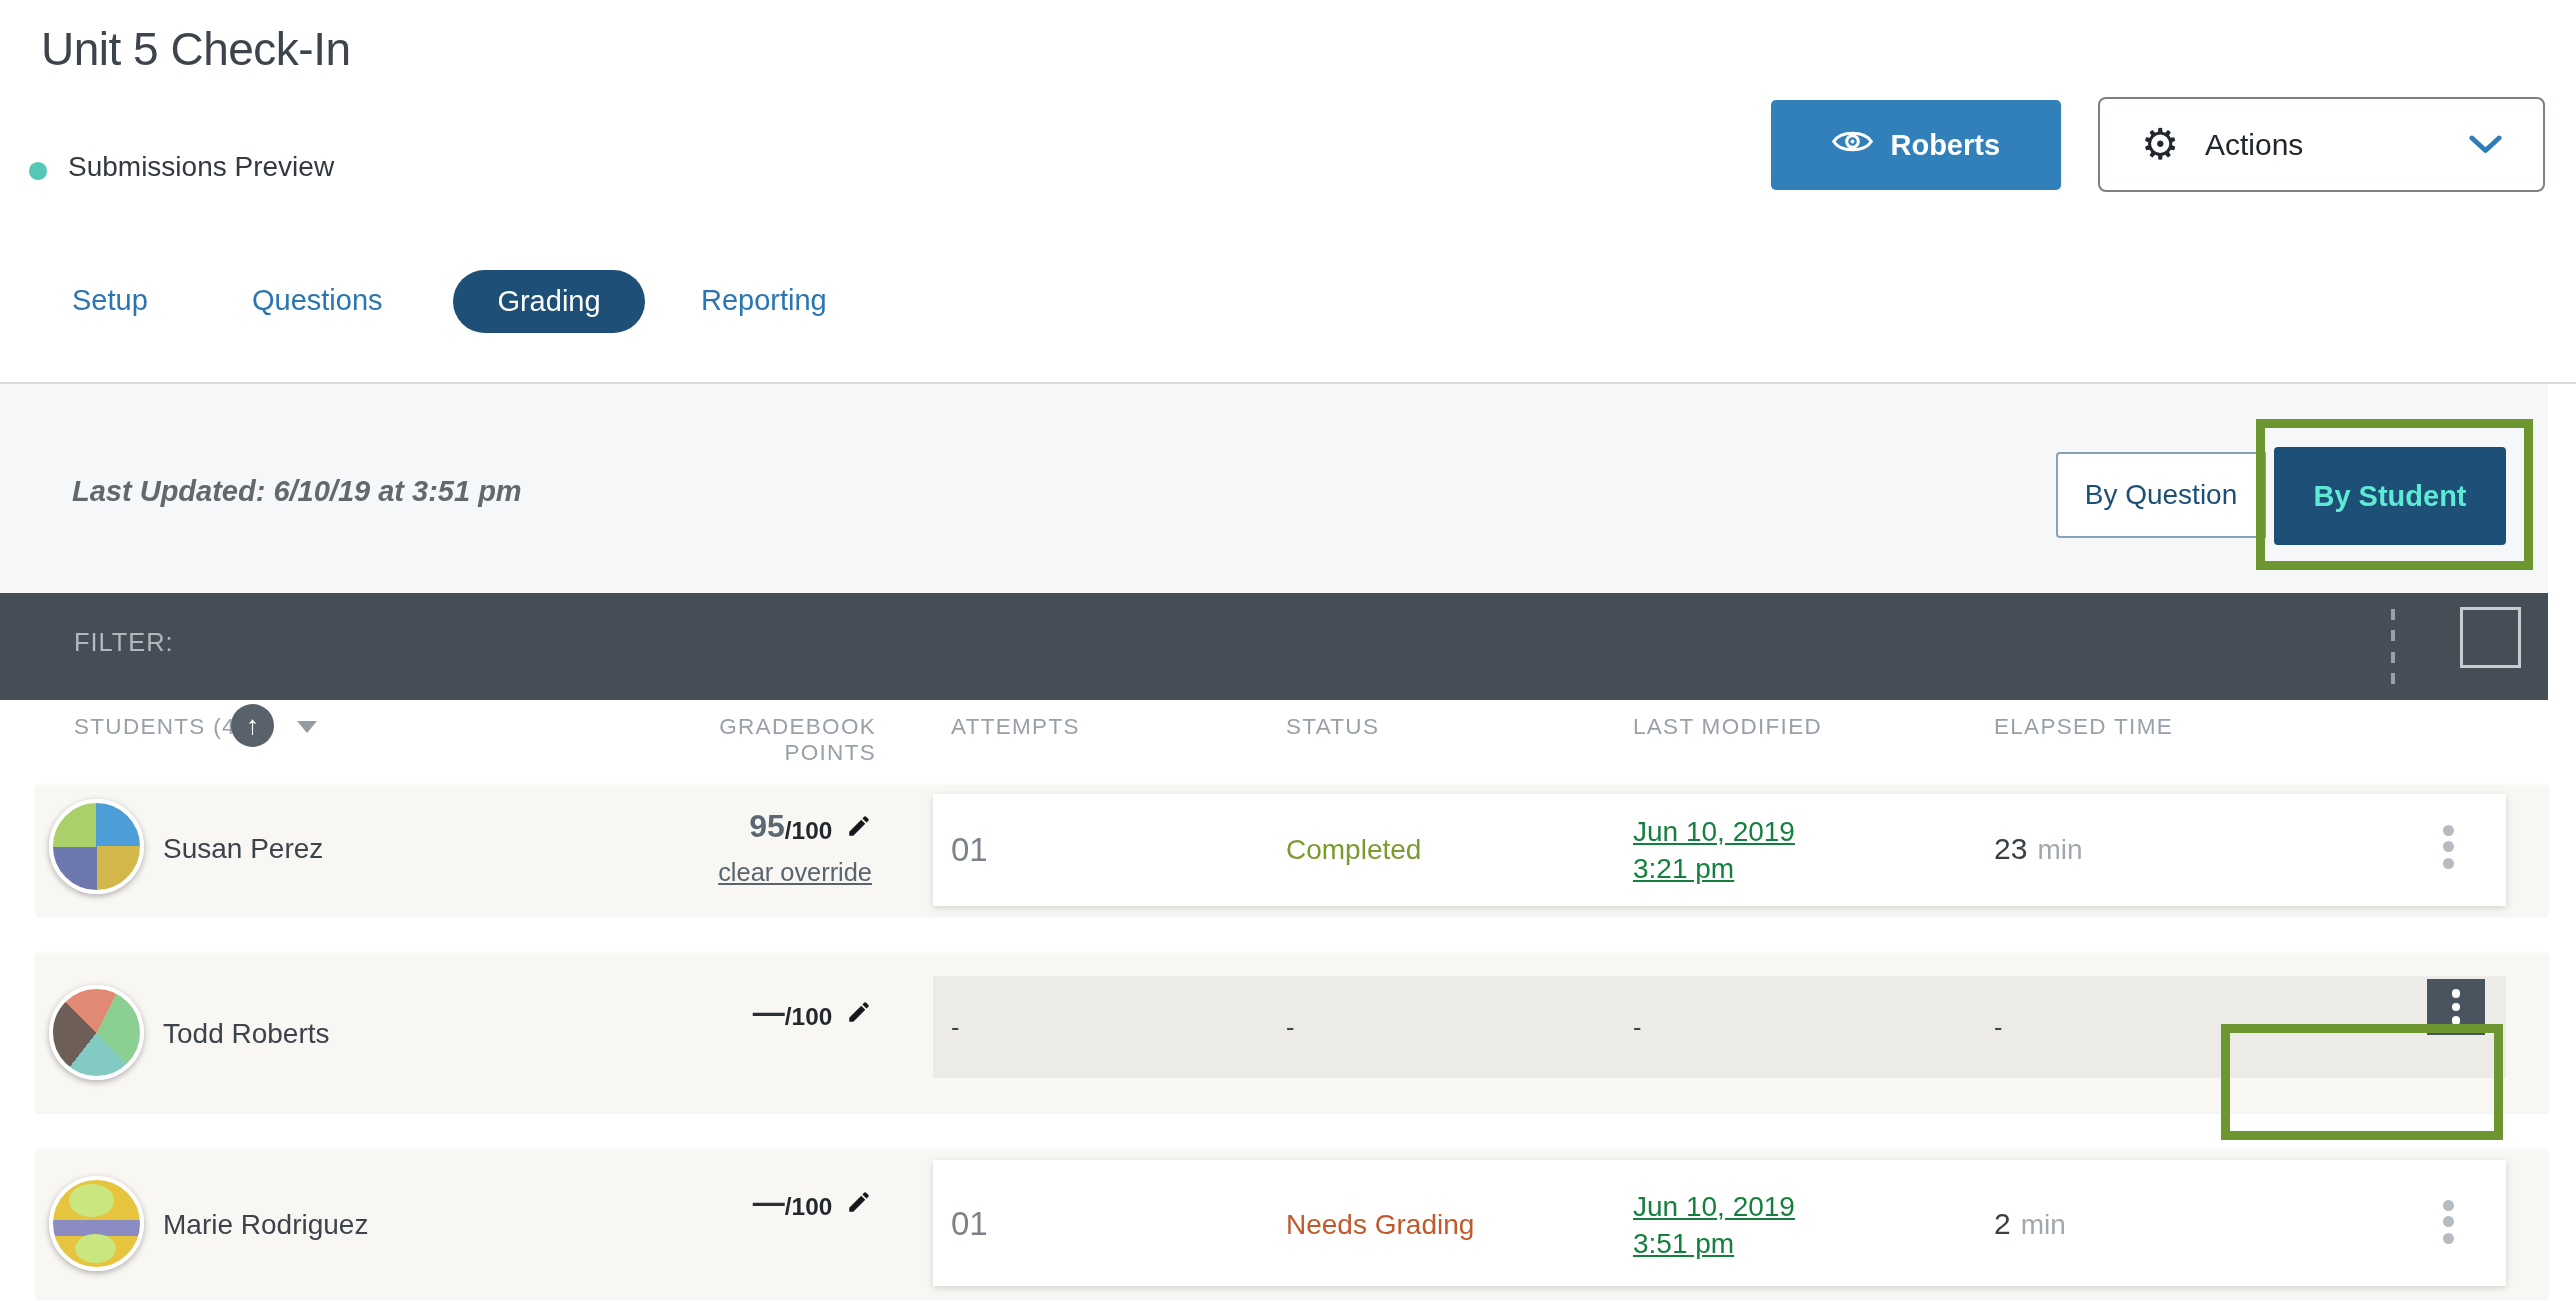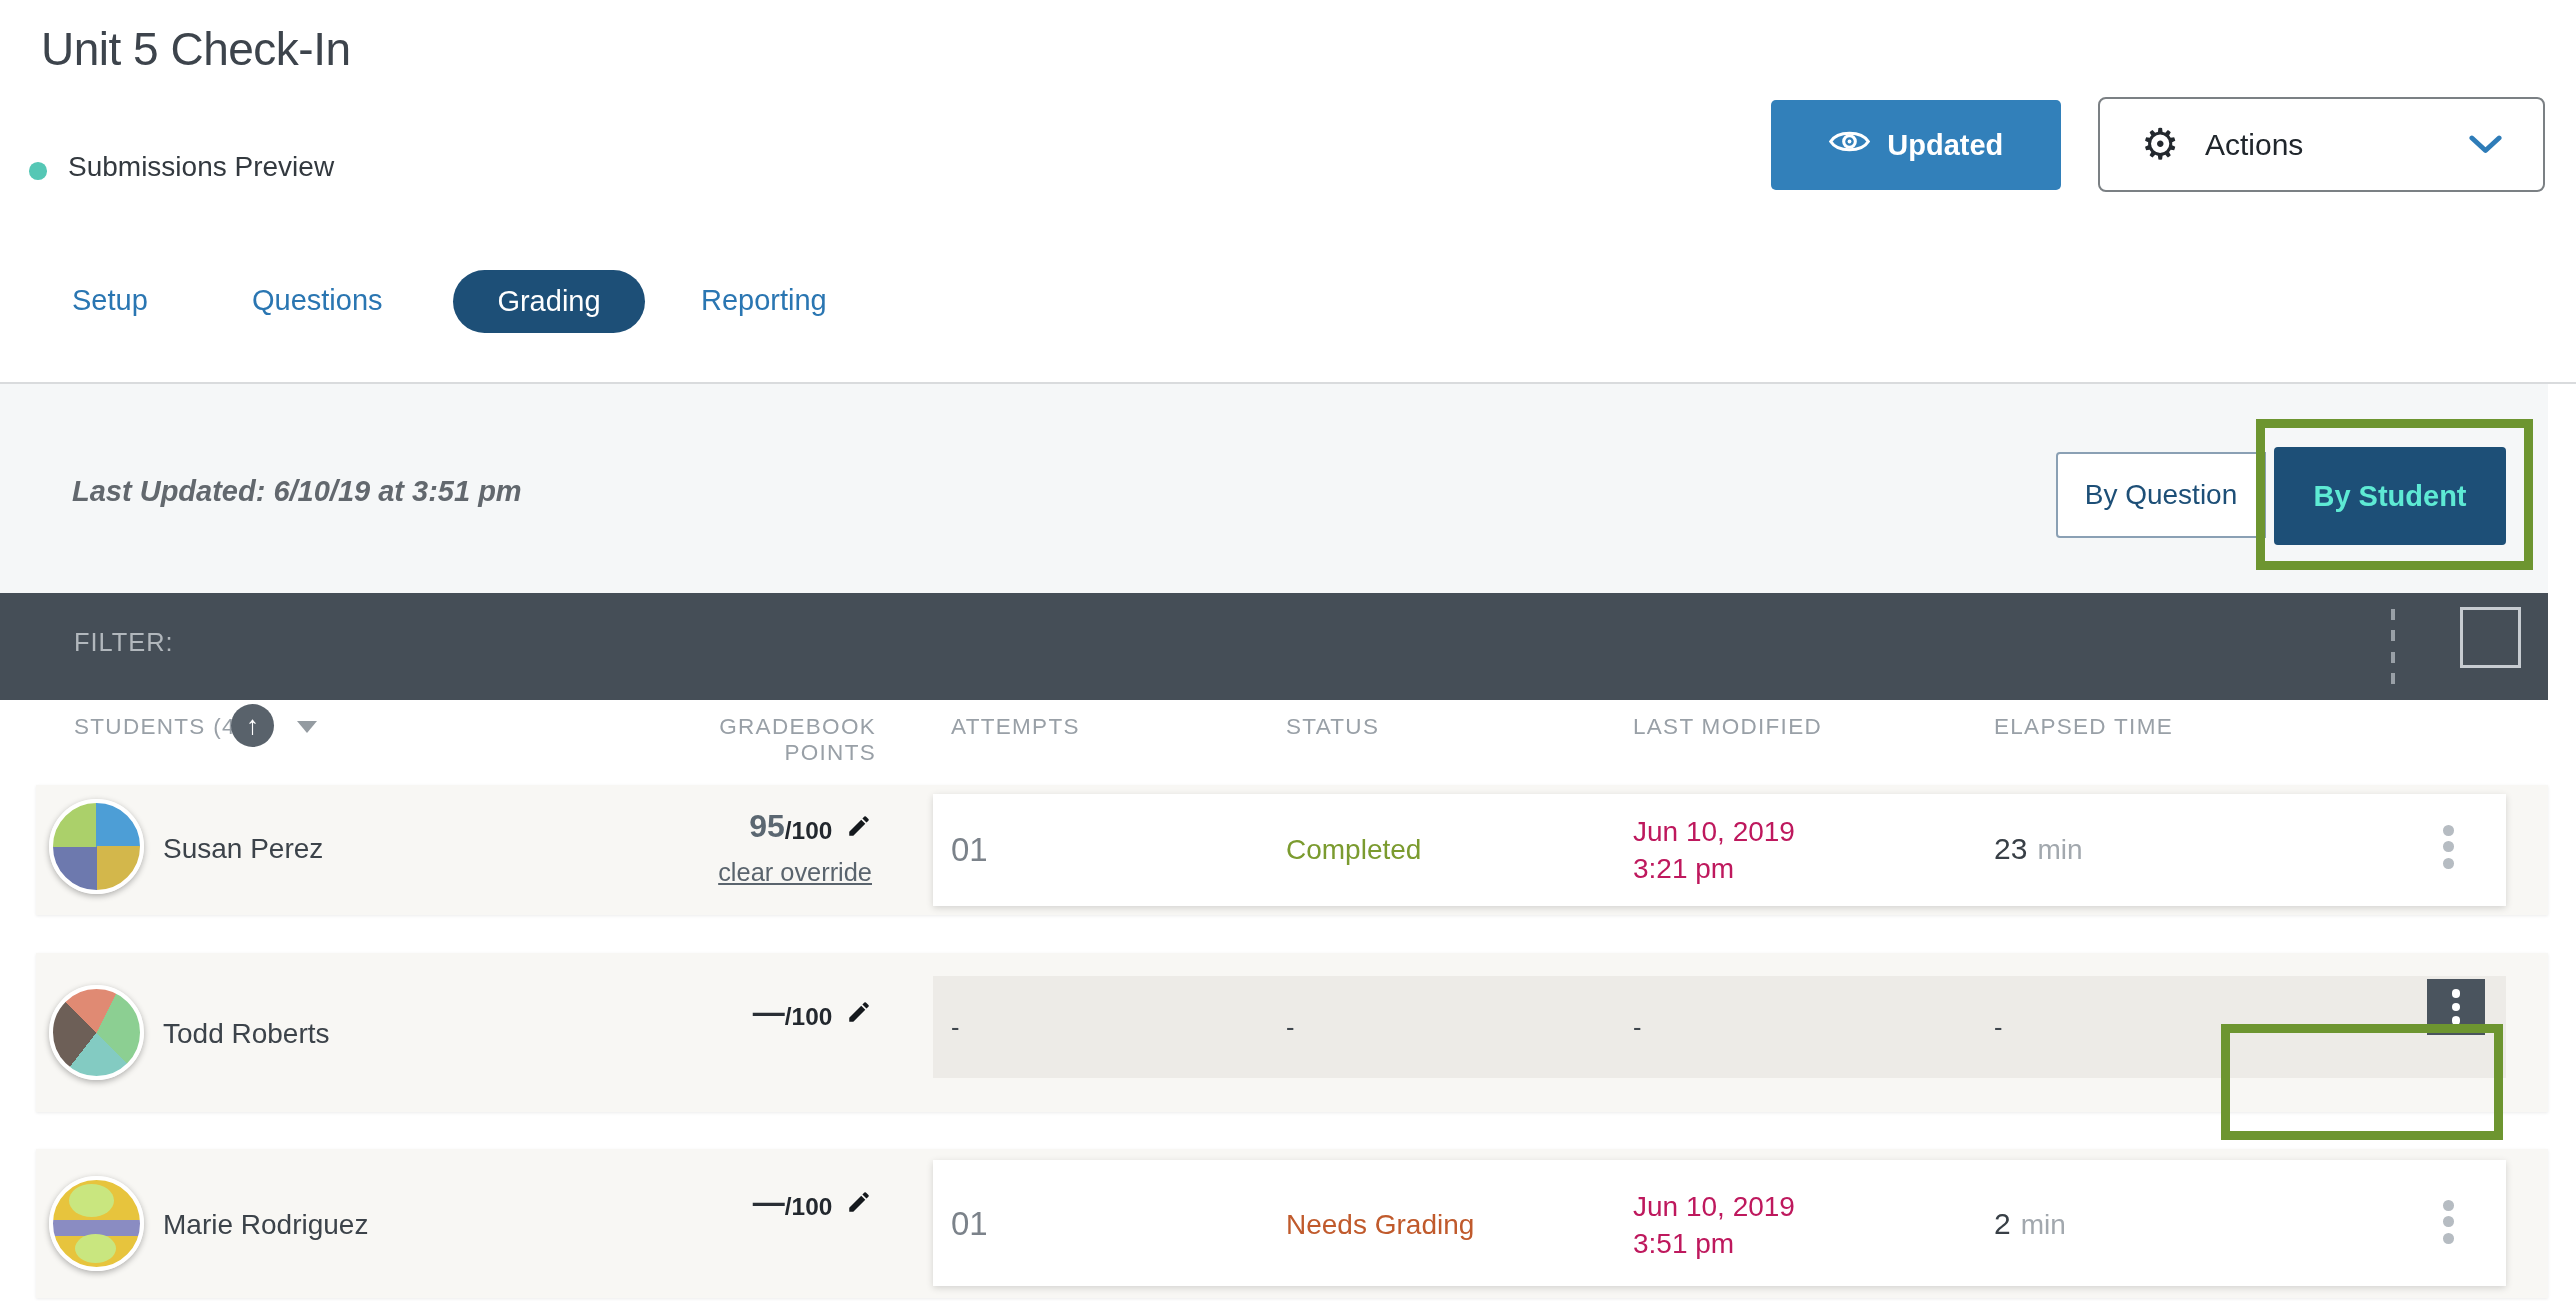--- a/index.html
+++ b/index.html
@@ -104,21 +104,21 @@
   .points-num { font-size:32px; font-weight:700; color:#5b6771; }
   .points-num.empty { color:#2a2f35; }
   .points-max { font-size:24.4px; font-weight:700; color:#23282e; }
   .pencil { align-self:center; margin-left:13.7px; transform:translateY(1px); cursor:pointer; }
   .override-link { position:absolute; left:547px; width:325px; text-align:right; font-size:25.4px;
                    color:#5a646d; text-decoration:underline; cursor:pointer; }
   .attempt-val { position:absolute; left:951px; font-size:33px; color:#7b828a; }
   .status-val { position:absolute; left:1286px; font-size:28px; }
   .status-completed { color:#7b9b2f; }
   .status-needs { color:#c05a2c; }
-  .modified-val { position:absolute; left:1633px; font-size:28px; color:#be185d; line-height:37px; }
+  .modified-val { position:absolute; left:1633px; font-size:28px; color:#15803d; line-height:37px;text-decoration:underline; }
   .elapsed-val { position:absolute; left:1994px; display:flex; align-items:baseline; gap:10px; }
   .elapsed-num { font-size:30px; color:#383f46; }
   .elapsed-unit { font-size:28px; color:#a2a8ae; }
   .dash-val { position:absolute; font-size:25.4px; color:#3f464d; }
   .kebab { position:absolute; display:flex; flex-direction:column; gap:5.9px; cursor:pointer; padding:3.9px; }
   .kebab i { width:10.7px; height:10.7px; border-radius:50%; background:#b6bcc2; }
   .kebab-1 { left:2439px; top:821px; }
   .kebab-3 { left:2439px; top:1196px; }
 
   .kebab-btn { left:2427px; top:979px; width:58px; height:56px; background:#4a545e; border:none;
@@ -140,21 +140,21 @@
   <span class="abs sub-label">Submissions Preview</span>
 
   <button class="abs preview-btn">
     <span>
       <svg width="41" height="29" viewBox="0 0 24 16">
           <path d="M1 8 C5 1.5 19 1.5 23 8 C19 14.5 5 14.5 1 8 Z" fill="none" stroke="#fff" stroke-width="1.8"></path>
           <circle cx="12" cy="8" r="3.4" fill="none" stroke="#fff" stroke-width="1.8"></circle>
           <circle cx="12" cy="8" r="1.1" fill="#fff"></circle>
         </svg>
     </span>
-    <span>Updated</span>
+    <span>Roberts</span>
   </button>
 
   <button class="abs actions-btn">
     <span class="gear">⚙</span>
     <span>Actions</span>
     <span class="actions-chevron">
       <svg width="33" height="19.5" viewBox="0 0 34 20">
           <polyline points="3,3 17,16 31,3" fill="none" stroke="#2e7cb8" stroke-width="5" stroke-linecap="round" stroke-linejoin="round"></polyline>
         </svg>
     </span>

